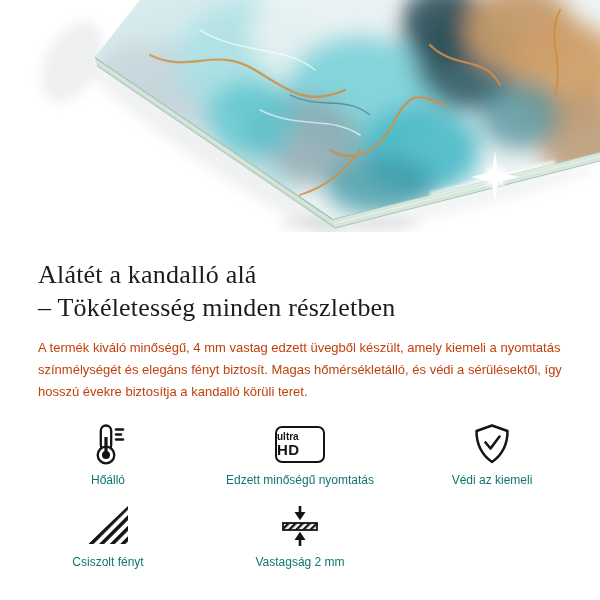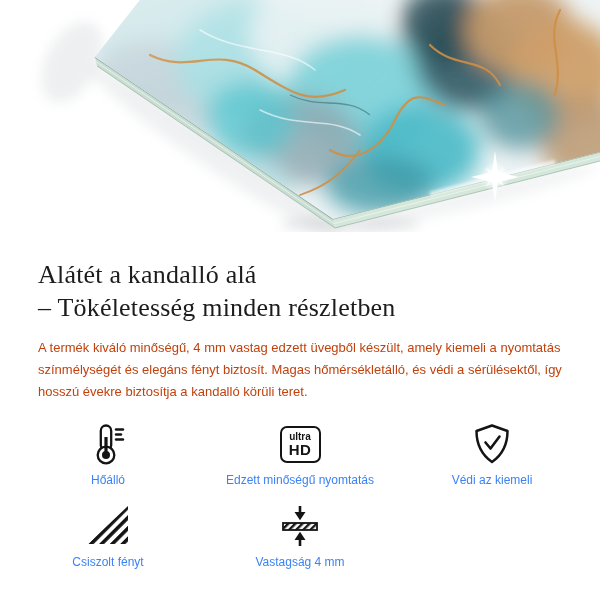--- a/index.html
+++ b/index.html
@@ -52,31 +52,30 @@
   }
   .icon-box {
     height: 48px;
     display: flex;
     align-items: center;
     justify-content: center;
   }
   .feature-label {
     margin-top: 5px;
     font-size: 12px;
-    color: #3b82f6;
+    color: #0f766e;
     text-align: center;
     white-space: nowrap;
   }
   .uhd-frame {
-    width: 41px; height: 37px;
+    width: 50px; height: 37px;
     border: 2.5px solid #141414;
     border-radius: 7px;
     display: flex;
     flex-direction: column;
-    align-items: center;
     justify-content: center;
     color: #141414;
     background: #ffffff;
   }
   .uhd-top { font-size: 10px; font-weight: 700; line-height: 10px; }
   .uhd-bottom { font-size: 15px; font-weight: 700; line-height: 15px; letter-spacing: 0.3px; }
 </style>
 </head>
 <body>
 
@@ -253,18 +252,18 @@
                 <rect width="2.4" height="5" fill="#141414"></rect>
               </pattern>
             </defs>
             <rect x="5" y="19" width="34" height="7" fill="url(#diagStripes2)" stroke="#141414" stroke-width="1.8"></rect>
             <line x1="22" y1="2" x2="22" y2="9" stroke="#141414" stroke-width="2.6"></line>
             <path d="M16.5 8 H27.5 L22 16.2 Z" fill="#141414"></path>
             <line x1="22" y1="42" x2="22" y2="35" stroke="#141414" stroke-width="2.6"></line>
             <path d="M16.5 36 H27.5 L22 27.8 Z" fill="#141414"></path>
           </svg>
         </div>
-        <div class="feature-label">Vastagság 4 mm</div>
+        <div class="feature-label">Vastagság 2 mm</div>
       </div>
 
     </div>
   </div>
 </div>
 
 </body></html>

